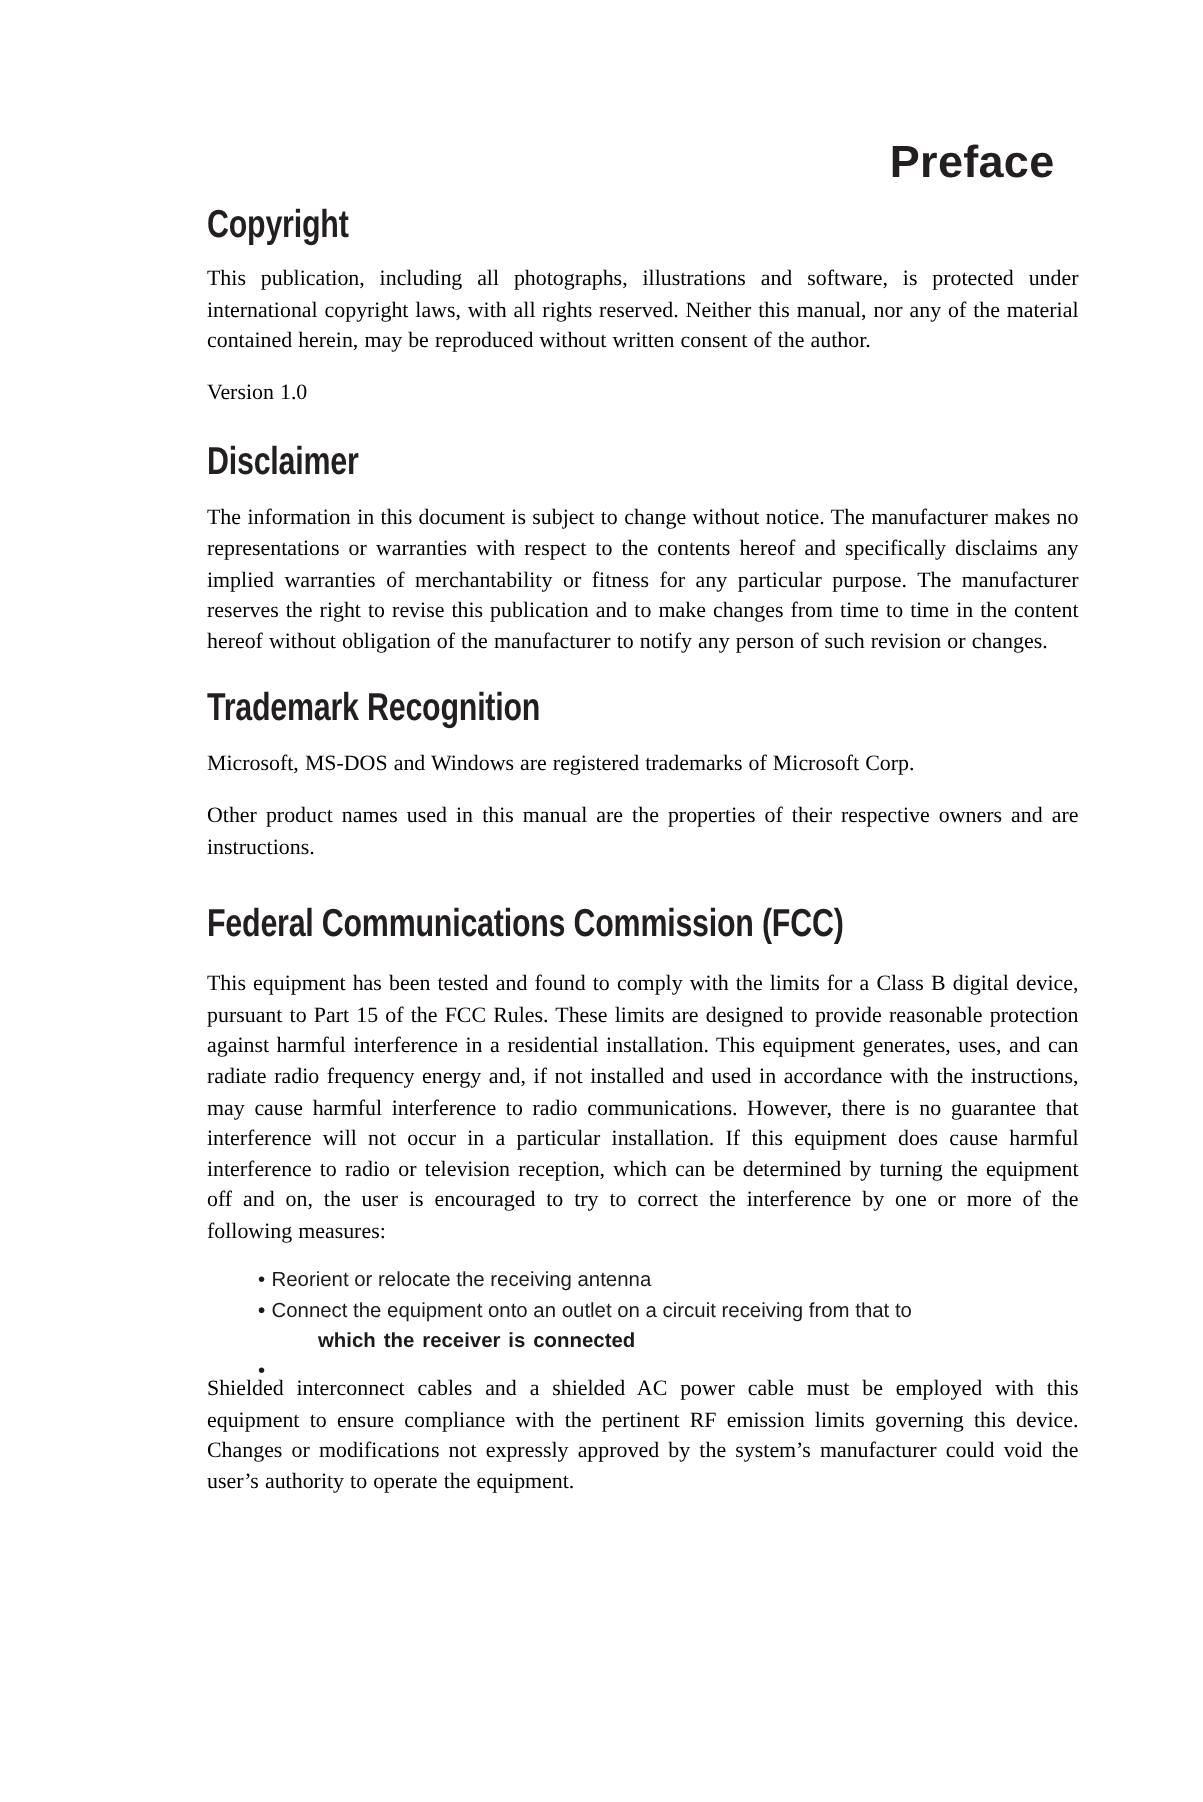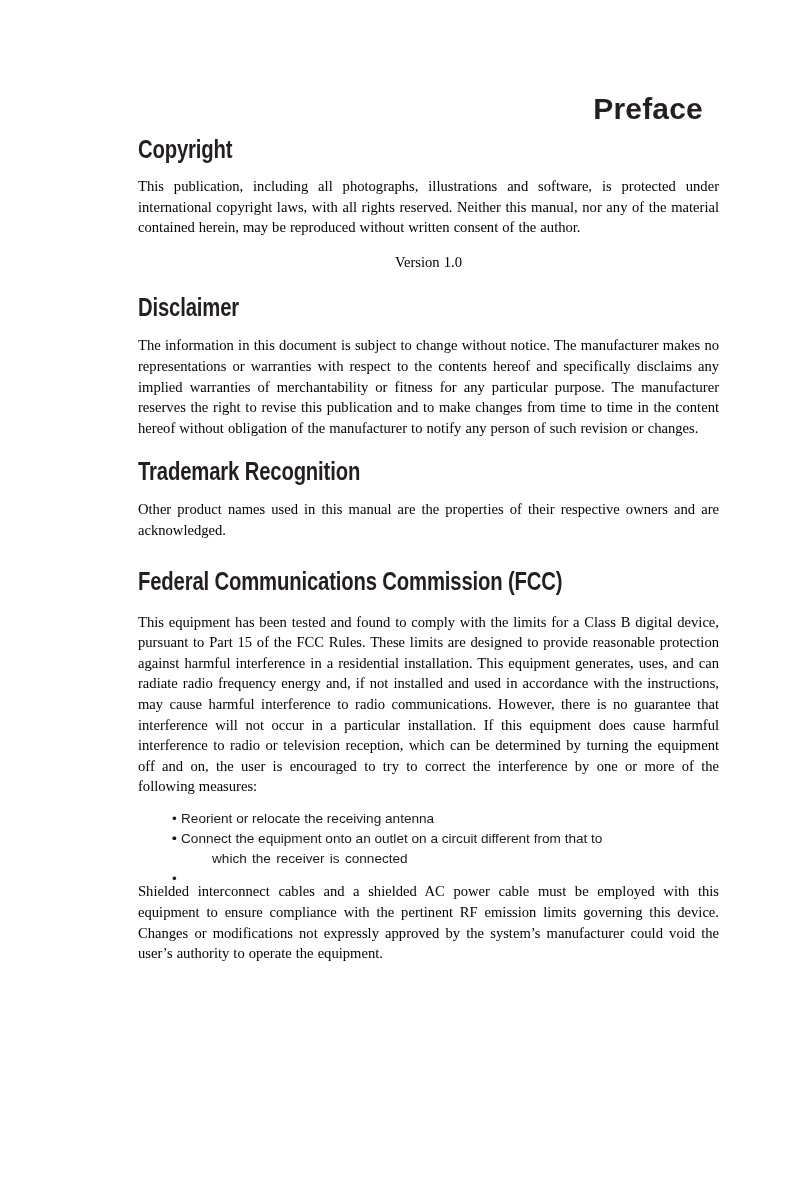--- a/index.html
+++ b/index.html
@@ -70,21 +70,21 @@
     text-justify: inter-word;
     color: #000000;
     word-spacing: 0.4px;
   }
 
   p.body.last { margin-bottom: 0; }
 
   p.body.tight { margin-bottom: 12px; }
 
   p.no-justify {
-    text-align: center;
+    text-align: left;
   }
 
   
   .bullets {
     margin: 6px 0 12px 0;
     padding: 0;
     list-style: none;
     font-family: "Liberation Sans", "DejaVu Sans", sans-serif;
     font-size: 13.6px;
     line-height: 20.2px;
@@ -101,20 +101,21 @@
     position: absolute;
     left: 34px;
     top: 0;
     font-family: "Liberation Sans", "DejaVu Sans", sans-serif;
   }
 
   .bullets li .cont-line {
     display: block;
     padding-left: 31px;
     word-spacing: 1.5px;
+    font-weight: bold;
   }
 
   
   .footer {
     position: absolute;
     left: 0;
     top: 1112px;
     width: 802px;
     text-align: center;
     font-family: "Liberation Sans", "DejaVu Sans", sans-serif;
@@ -144,39 +145,40 @@
     <p class="body">This publication, including all photographs, illustrations and software, is protected under international copyright laws, with all rights reserved. Neither this manual, nor any of the material contained herein, may be reproduced without written consent of the author.</p>
 
     <p class="body no-justify">Version 1.0</p>
 
     <div class="sec-head head-disclaimer">Disclaimer</div>
 
     <p class="body">The information in this document is subject to change without notice. The manufacturer makes no representations or warranties with respect to the contents hereof and specifically disclaims any implied warranties of merchantability or fitness for any particular purpose. The manufacturer reserves the right to revise this publication and to make changes from time to time in the content hereof without obligation of the manufacturer to notify any person of such revision or changes.</p>
 
     <div class="sec-head head-trademark">Trademark Recognition</div>
 
+    <p class="body no-justify">Microsoft, MS-DOS and Windows are registered trademarks of Microsoft Corp.</p>
 
 
-    <p class="body">Other product names used in this manual are the properties of their respective owners and are acknowledged.</p>
+    <p class="body">Other product names used in this manual are the properties of their respective owners and are instructions.</p>
 
     <div class="sec-head head-fcc">Federal Communications Commission (FCC)</div>
 
     <p class="body tight">This equipment has been tested and found to comply with the limits for a Class B digital device, pursuant to Part 15 of the FCC Rules. These limits are designed to provide reasonable protection against harmful interference in a residential installation. This equipment generates, uses, and can radiate radio frequency energy and, if not installed and used in accordance with the instructions, may cause harmful interference to radio communications. However, there is no guarantee that interference will not occur in a particular installation. If this equipment does cause harmful interference to radio or television reception, which can be determined by turning the equipment off and on, the user is encouraged to try to correct the interference by one or more of the following measures:</p>
 
     <ul class="bullets">
       <li>
         <span class="bullet-dot">•</span>
         <span>Reorient or relocate the receiving antenna</span>
       </li>
       <li>
         <span class="bullet-dot">•</span>
       </li>
       <li>
         <span class="bullet-dot">•</span>
-        <span>Connect the equipment onto an outlet on a circuit different from that to</span>
+        <span>Connect the equipment onto an outlet on a circuit receiving from that to</span>
         <span class="cont-line">which the receiver is connected</span>
       </li>
       <li>
         <span class="bullet-dot">•</span>
       </li>
     </ul>
 
     <p class="body last">Shielded interconnect cables and a shielded AC power cable must be employed with this equipment to ensure compliance with the pertinent RF emission limits governing this device. Changes or modifications not expressly approved by the system’s manufacturer could void the user’s authority to operate the equipment.</p>
 
   </div>

